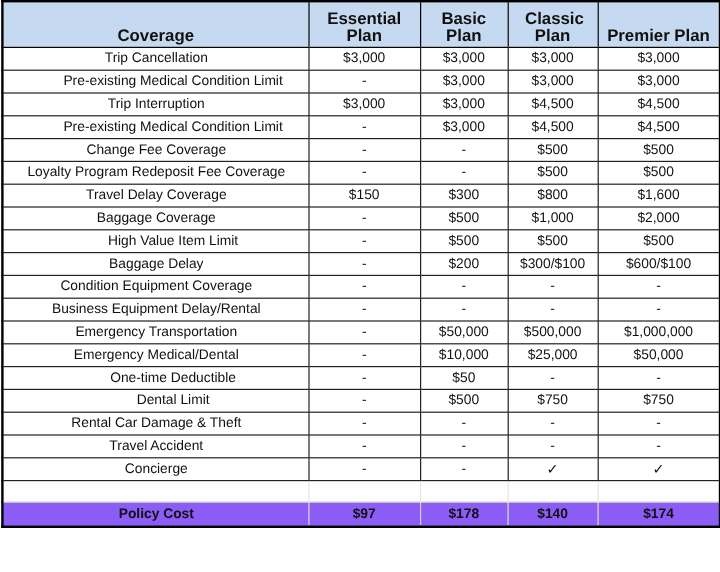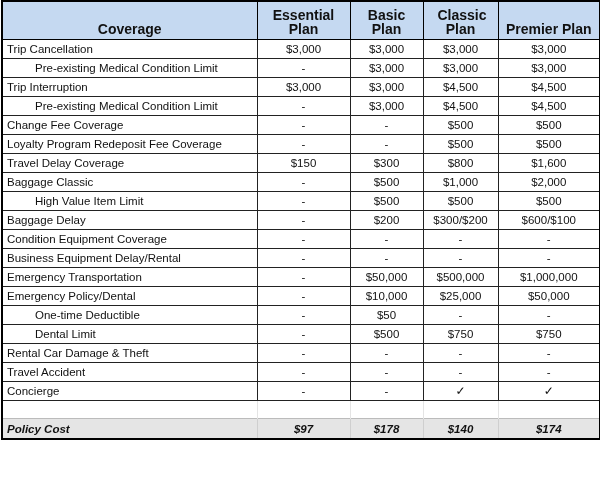--- a/index.html
+++ b/index.html
@@ -32,33 +32,32 @@
     }
     thead th:first-child { border-left: none; }
     tbody td {
       height: 18px;
       padding: 0 3px;
       border: 1px solid #222;
       text-align: center;
       white-space: nowrap;
       line-height: 18px;
     }
-    tbody td.lbl { text-align: left; padding-left: 4px; border-left: none; }
+    tbody td.lbl { text-align: center; padding-left: 4px; border-left: none; }
     tbody td.lbl.sub { padding-left: 32px; }
     tr.blank td { border-left: none; border-right: none; border-top: 1px solid #000; border-bottom: none; height: 17px; }
     tr.blank td.sep { border-left: 1px solid #e4e4e4; }
     tr.total td {
-      background: #e5e5e5;
+      background: #8b5cf6;
       font-weight: bold;
       height: 19px;
       border-left: 1px solid #cfcfcf;
       border-right: none;
       border-top: 1px solid #bbb;
       border-bottom: none;
-      font-style: italic;
     }
     tr.total td.lbl { border-left: none; }
     .check { font-size: 12px; }
   </style>
 </head>
 <body>
 
 <table class="cmp">
   <colgroup>
       <col class="c0">
@@ -120,38 +119,38 @@
         <td>$500</td>
       </tr>
       <tr>
         <td class="lbl">Travel Delay Coverage</td>
         <td>$150</td>
         <td>$300</td>
         <td>$800</td>
         <td>$1,600</td>
       </tr>
       <tr>
-        <td class="lbl">Baggage Classic</td>
+        <td class="lbl">Baggage Coverage</td>
         <td>-</td>
         <td>$500</td>
         <td>$1,000</td>
         <td>$2,000</td>
       </tr>
       <tr>
         <td class="lbl sub">High Value Item Limit</td>
         <td>-</td>
         <td>$500</td>
         <td>$500</td>
         <td>$500</td>
       </tr>
       <tr>
         <td class="lbl">Baggage Delay</td>
         <td>-</td>
         <td>$200</td>
-        <td>$300/$200</td>
+        <td>$300/$100</td>
         <td>$600/$100</td>
       </tr>
       <tr>
         <td class="lbl">Condition Equipment Coverage</td>
         <td>-</td>
         <td>-</td>
         <td>-</td>
         <td>-</td>
       </tr>
       <tr>
@@ -162,21 +161,21 @@
         <td>-</td>
       </tr>
       <tr>
         <td class="lbl">Emergency Transportation</td>
         <td>-</td>
         <td>$50,000</td>
         <td>$500,000</td>
         <td>$1,000,000</td>
       </tr>
       <tr>
-        <td class="lbl">Emergency Policy/Dental</td>
+        <td class="lbl">Emergency Medical/Dental</td>
         <td>-</td>
         <td>$10,000</td>
         <td>$25,000</td>
         <td>$50,000</td>
       </tr>
       <tr>
         <td class="lbl sub">One-time Deductible</td>
         <td>-</td>
         <td>$50</td>
         <td>-</td>

